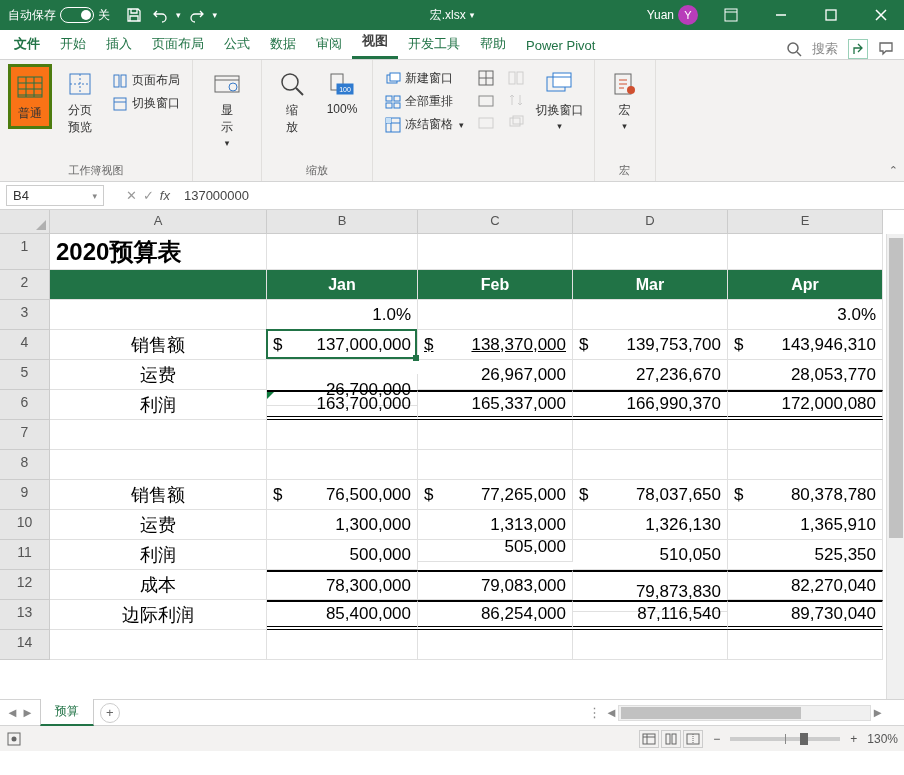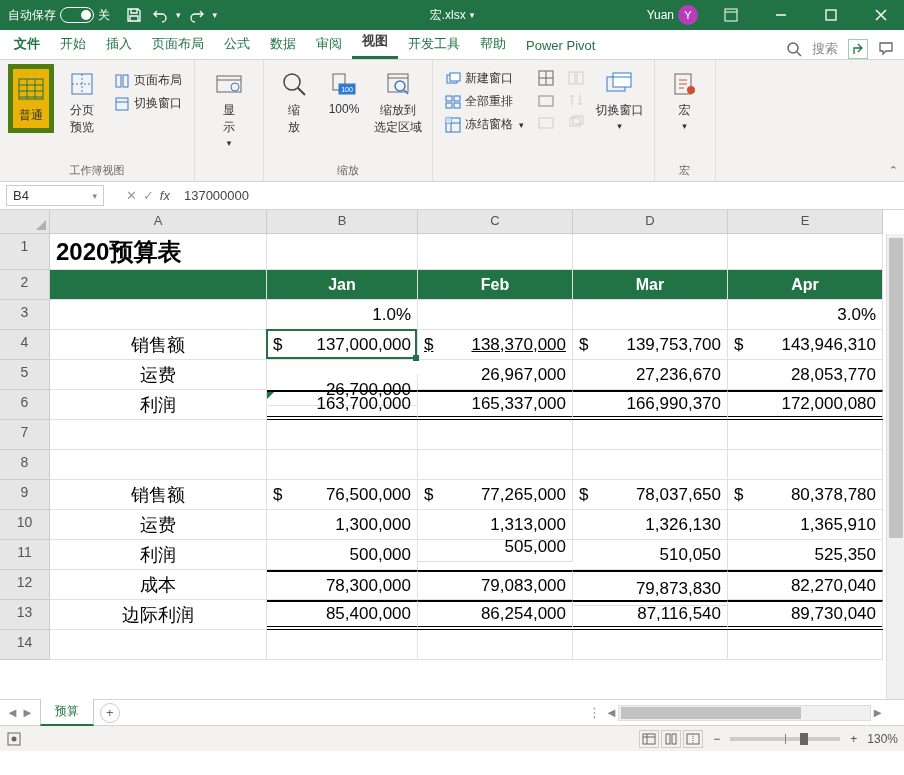--- a/index.html
+++ b/index.html
@@ -25,21 +25,21 @@
 .tabstrip .right { margin-left: auto; margin-right: 10px; display:flex; align-items:center; gap:10px; color:#666;}
 .tabstrip .search { color:#888; }
 .tabstrip .share-btn { width:20px; height:20px; border:1px solid #9ad0b8; display:flex;align-items:center;justify-content:center; color:#217346;}
 
 
 .ribbon { height: 122px; background: #f3f2f1; border-bottom: 1px solid #d4d4d4; display: flex; position:relative;}
 .ribbon-group { border-right: 1px solid #e1dfdd; display:flex; flex-direction:column; align-items:center; padding: 4px 8px 0 8px; justify-content:space-between;}
 .ribbon-group .body { display:flex; gap: 6px; align-items:flex-start; }
 .ribbon-group .label { font-size: 11px; color: #666; padding: 3px 0; text-align:center; width:100%;}
 .big-btn { display:flex; flex-direction:column; align-items:center; gap:2px; padding: 4px 2px; font-size:12px; text-align:center; min-width:44px;}
-.big-btn.active { background:#eab308; border:5px solid #4d7c0f;}
+.big-btn.active { background:#f97316; border:3px solid #4d7c0f;}
 .big-icon { width:32px; height:32px; display:flex; align-items:center; justify-content:center; }
 .sm-btn { display:flex; align-items:center; gap:4px; font-size:12px; padding:2px 4px; white-space:nowrap;}
 .sm-icon { width:16px; height:16px; display:inline-flex; align-items:center; justify-content:center;}
 .stack { display:flex; flex-direction:column; gap:2px; justify-content:center;}
 .collapse-caret { position:absolute; bottom:4px; right:6px; font-size:11px; color:#666;}
 
 
 .fbar { height: 28px; display: flex; align-items: center; border-bottom: 1px solid #d4d4d4; font-size:13px;}
 .namebox { width: 98px; border: 1px solid #ccc; margin:2px 14px 2px 6px; padding: 2px 6px; display:flex; justify-content:space-between; align-items:center;}
 .fx-btns { display:flex; gap:6px; margin: 0 8px; color:#999;}
@@ -260,32 +260,20 @@
       </div>
       <div class="big-btn">
         <div class="big-icon">
             <svg width="30" height="28" viewBox="0 0 30 28">
               <rect x="4" y="4" width="12" height="16" fill="none" stroke="#666"></rect>
               <rect x="10" y="14" width="16" height="10" fill="#2f7bd0" stroke="#2f7bd0"></rect>
               <text x="18" y="22" font-size="7" fill="#fff" text-anchor="middle">100</text>
             </svg>
           </div>
         <span>100%</span>
-      </div>
-      <div class="big-btn">
-        <div class="big-icon">
-            <svg width="28" height="28" viewBox="0 0 28 28">
-              <rect x="4" y="4" width="20" height="18" fill="none" stroke="#666"></rect>
-              <path stroke="#666" d="M4 8h20"></path>
-              <circle cx="16" cy="16" r="5" fill="none" stroke="#3a7bc8" stroke-width="1.5"></circle>
-              <line x1="20" y1="20" x2="24" y2="24" stroke="#3a7bc8" stroke-width="1.5"></line>
-            </svg>
-          </div>
-        <span style="white-space:pre;">缩放到
-选定区域</span>
       </div>
     </div>
     <div class="label">缩放</div>
   </div>
 
   <div class="ribbon-group">
     <div class="body">
       <div class="stack" style="padding-top:4px;">
         <div class="sm-btn">
             <span class="sm-icon">
@@ -515,21 +503,21 @@
       <div class="cell num" style="left: 523px; top: 276px; width: 155px; height: 30px;">1,326,130</div>
       <div class="cell num" style="left: 678px; top: 276px; width: 155px; height: 30px;">1,365,910</div>
       <div class="cell label" style="left: 0px; top: 306px; width: 217px; height: 30px;">利润</div>
       <div class="cell num" style="left: 217px; top: 306px; width: 151px; height: 30px;">500,000</div>
       <div class="cell num" style="left: 368px; top: 298px; width: 155px; height: 30px;">505,000</div>
       <div class="cell num" style="left: 523px; top: 306px; width: 155px; height: 30px;">510,050</div>
       <div class="cell num" style="left: 678px; top: 306px; width: 155px; height: 30px;">525,350</div>
       <div class="cell label" style="left: 0px; top: 336px; width: 217px; height: 30px;">成本</div>
       <div class="cell num bt" style="left: 217px; top: 336px; width: 151px; height: 30px;">78,300,000</div>
       <div class="cell num bt" style="left: 368px; top: 336px; width: 155px; height: 30px;">79,083,000</div>
-      <div class="cell num bt" style="left: 523px; top: 336px; width: 155px; height: 36px;">79,873,830</div>
+      <div class="cell num bt" style="left: 523px; top: 336px; width: 155px; height: 42px;">79,873,830</div>
       <div class="cell num bt" style="left: 678px; top: 336px; width: 155px; height: 30px;">82,270,040</div>
       <div class="cell label" style="left: 0px; top: 366px; width: 217px; height: 30px;">边际利润</div>
       <div class="cell num bt bdbl" style="left: 217px; top: 366px; width: 151px; height: 30px;">85,400,000</div>
       <div class="cell num bt bdbl" style="left: 368px; top: 366px; width: 155px; height: 30px;">86,254,000</div>
       <div class="cell num bt bdbl" style="left: 523px; top: 366px; width: 155px; height: 30px;">87,116,540</div>
       <div class="cell num bt bdbl" style="left: 678px; top: 366px; width: 155px; height: 30px;">89,730,040</div>
       <div class="cell " style="left: 0px; top: 396px; width: 217px; height: 30px;"></div>
       <div class="cell " style="left: 217px; top: 396px; width: 151px; height: 30px;"></div>
       <div class="cell " style="left: 368px; top: 396px; width: 155px; height: 30px;"></div>
       <div class="cell " style="left: 523px; top: 396px; width: 155px; height: 30px;"></div>

